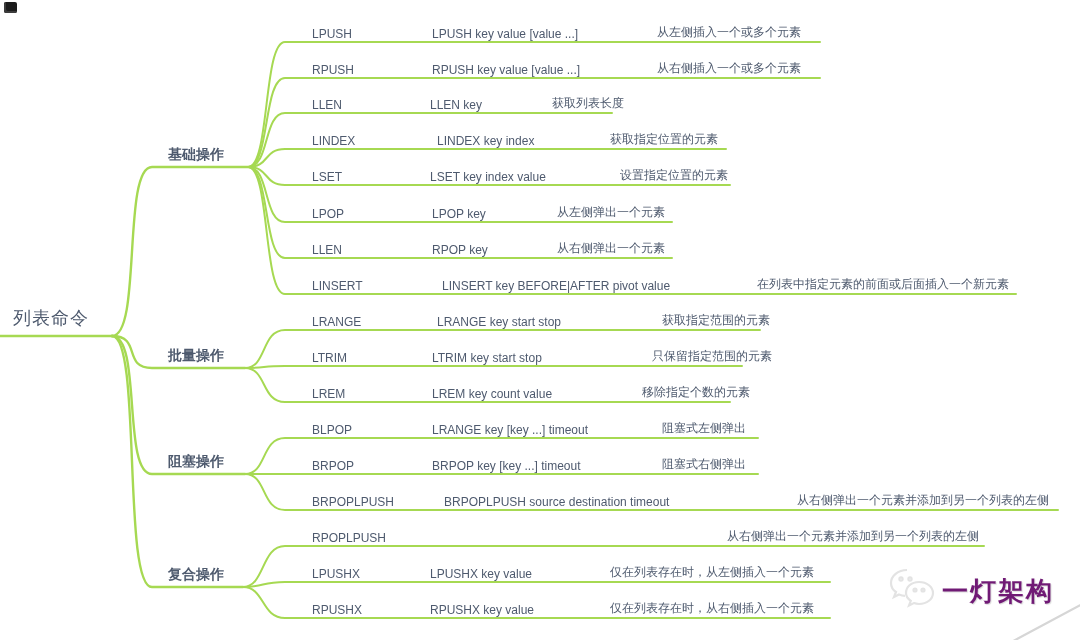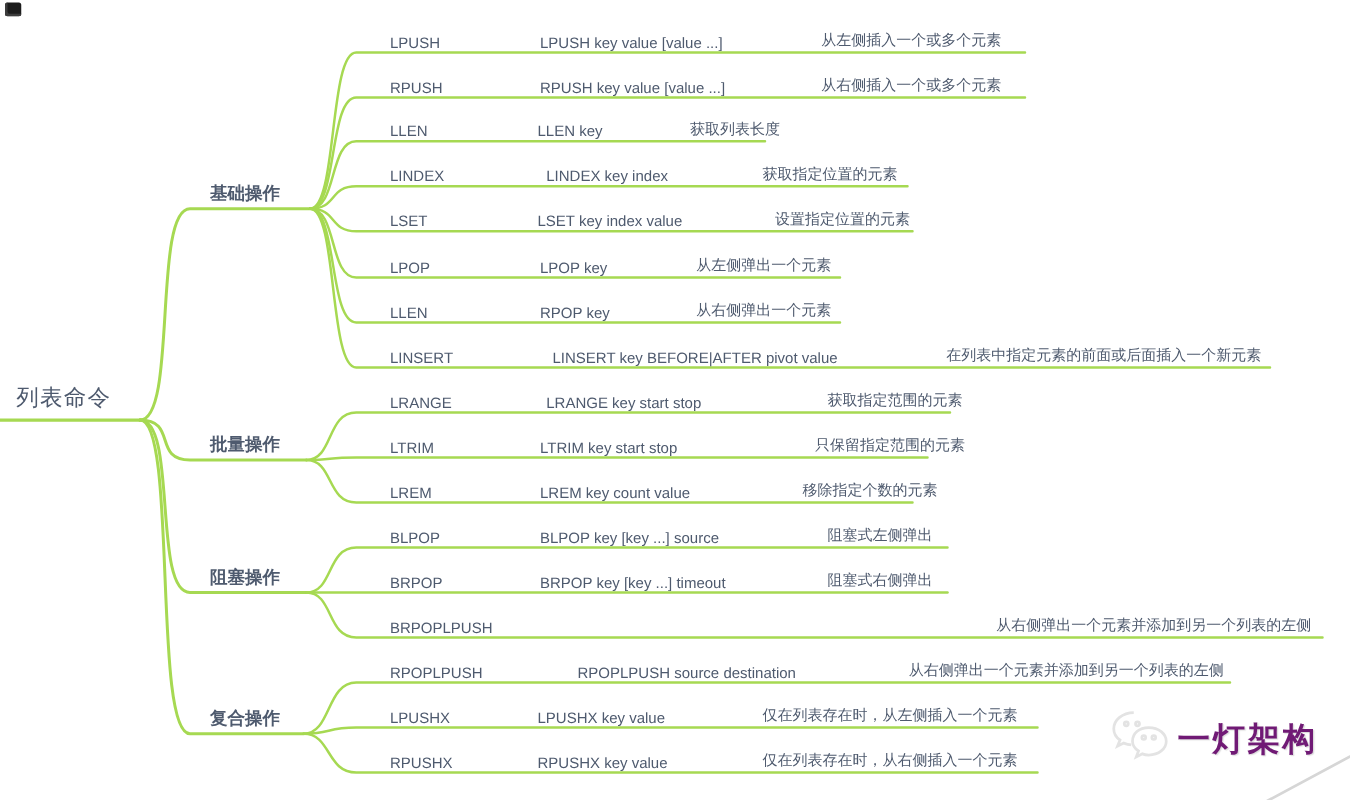--- a/index.html
+++ b/index.html
@@ -124,36 +124,36 @@
   <span style="left:640px">只保留指定范围的元素</span>
 </div>
 <div class="leaf-row" style="top:382px">
   <span style="left:300px">LREM</span>
   <span style="left:420px">LREM key count value</span>
   <span style="left:630px">移除指定个数的元素</span>
 </div>
 
 <div class="leaf-row" style="top:418px">
   <span style="left:300px">BLPOP</span>
-  <span style="left:420px">BLPOP key [key ...] source</span>
+  <span style="left:420px">LRANGE key [key ...] timeout</span>
   <span style="left:650px">阻塞式左侧弹出</span>
 </div>
 <div class="leaf-row" style="top:454px">
   <span style="left:300px">BRPOP</span>
   <span style="left:420px">BRPOP key [key ...] timeout</span>
   <span style="left:650px">阻塞式右侧弹出</span>
 </div>
 <div class="leaf-row" style="top:490px">
   <span style="left:300px">BRPOPLPUSH</span>
+  <span style="left:432px">BRPOPLPUSH source destination timeout</span>
   <span style="left:785px">从右侧弹出一个元素并添加到另一个列表的左侧</span>
 </div>
 
 <div class="leaf-row" style="top:526px">
   <span style="left:300px">RPOPLPUSH</span>
-  <span style="left:450px">RPOPLPUSH source destination</span>
   <span style="left:715px">从右侧弹出一个元素并添加到另一个列表的左侧</span>
 </div>
 <div class="leaf-row" style="top:562px">
   <span style="left:300px">LPUSHX</span>
   <span style="left:418px">LPUSHX key value</span>
   <span style="left:598px">仅在列表存在时，从左侧插入一个元素</span>
 </div>
 <div class="leaf-row" style="top:598px">
   <span style="left:300px">RPUSHX</span>
   <span style="left:418px">RPUSHX key value</span>

